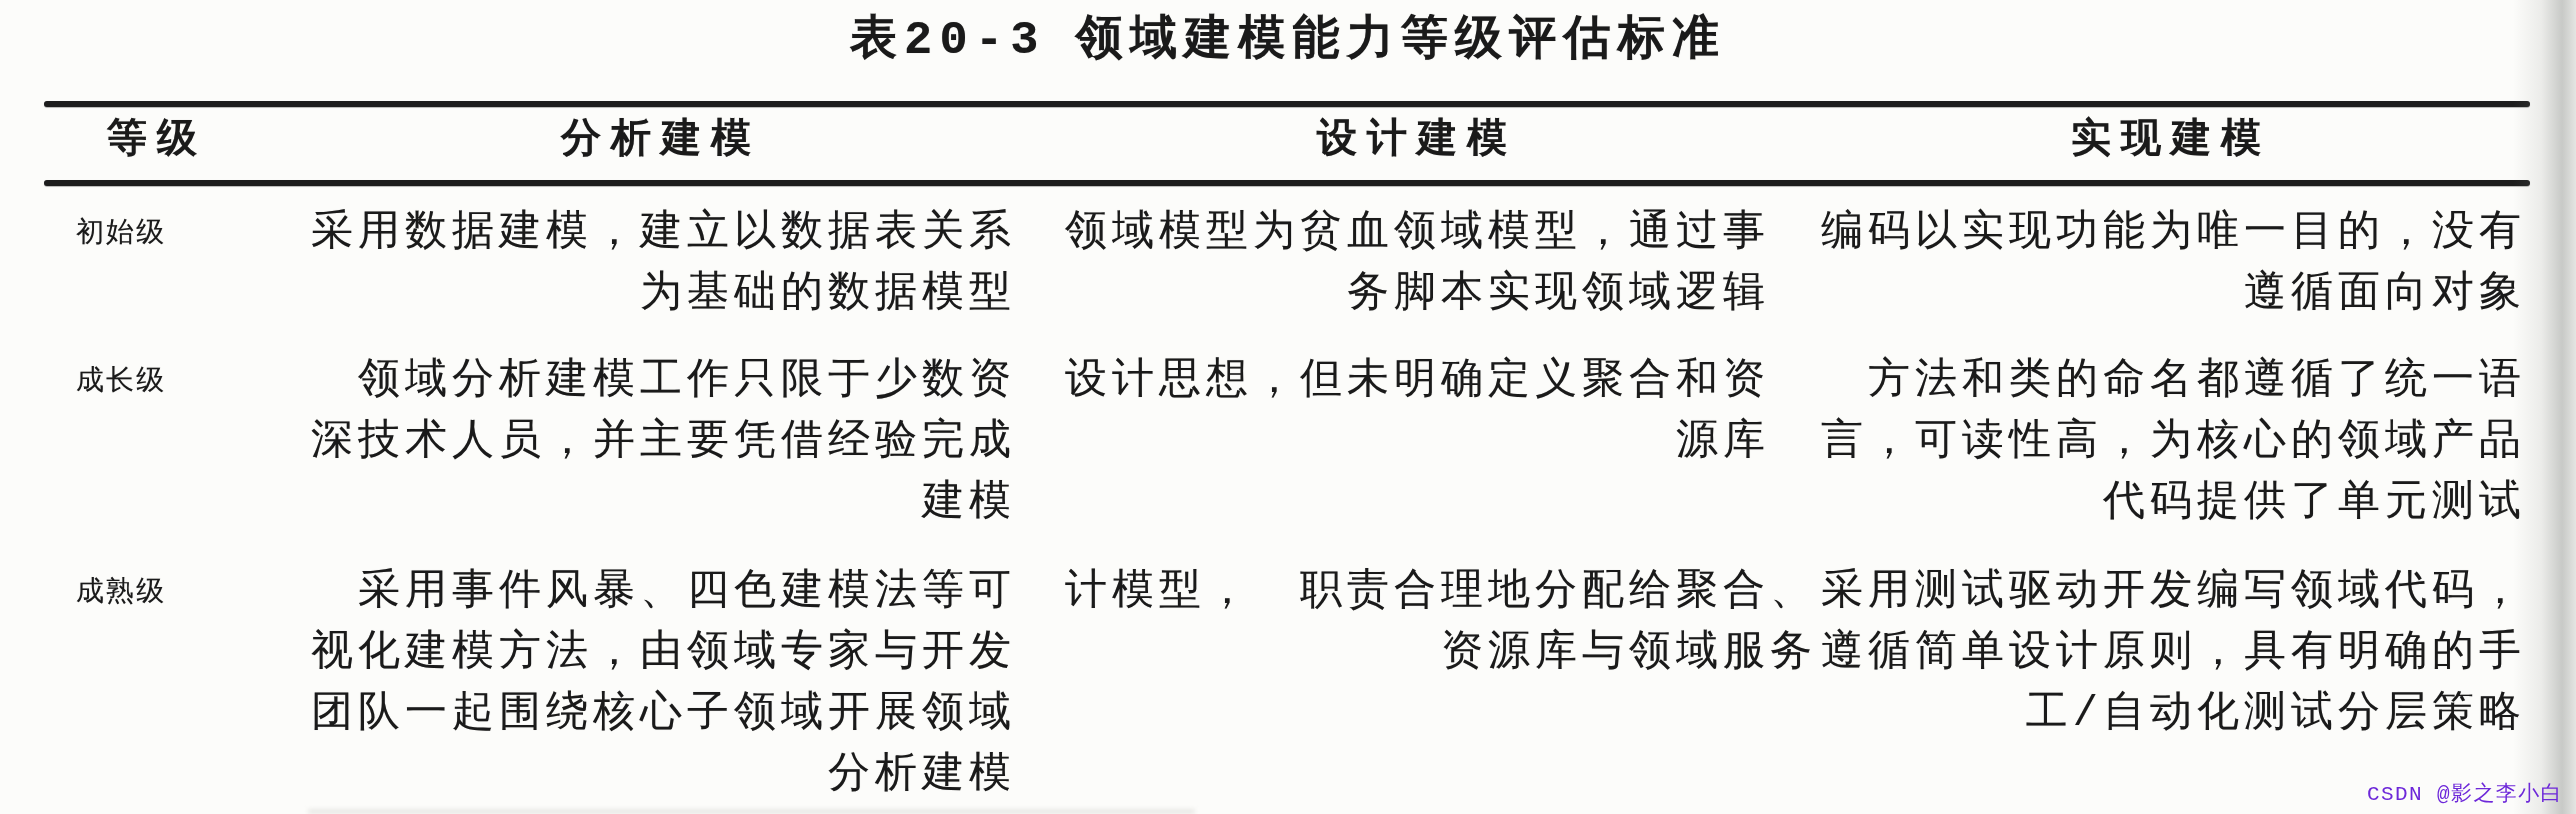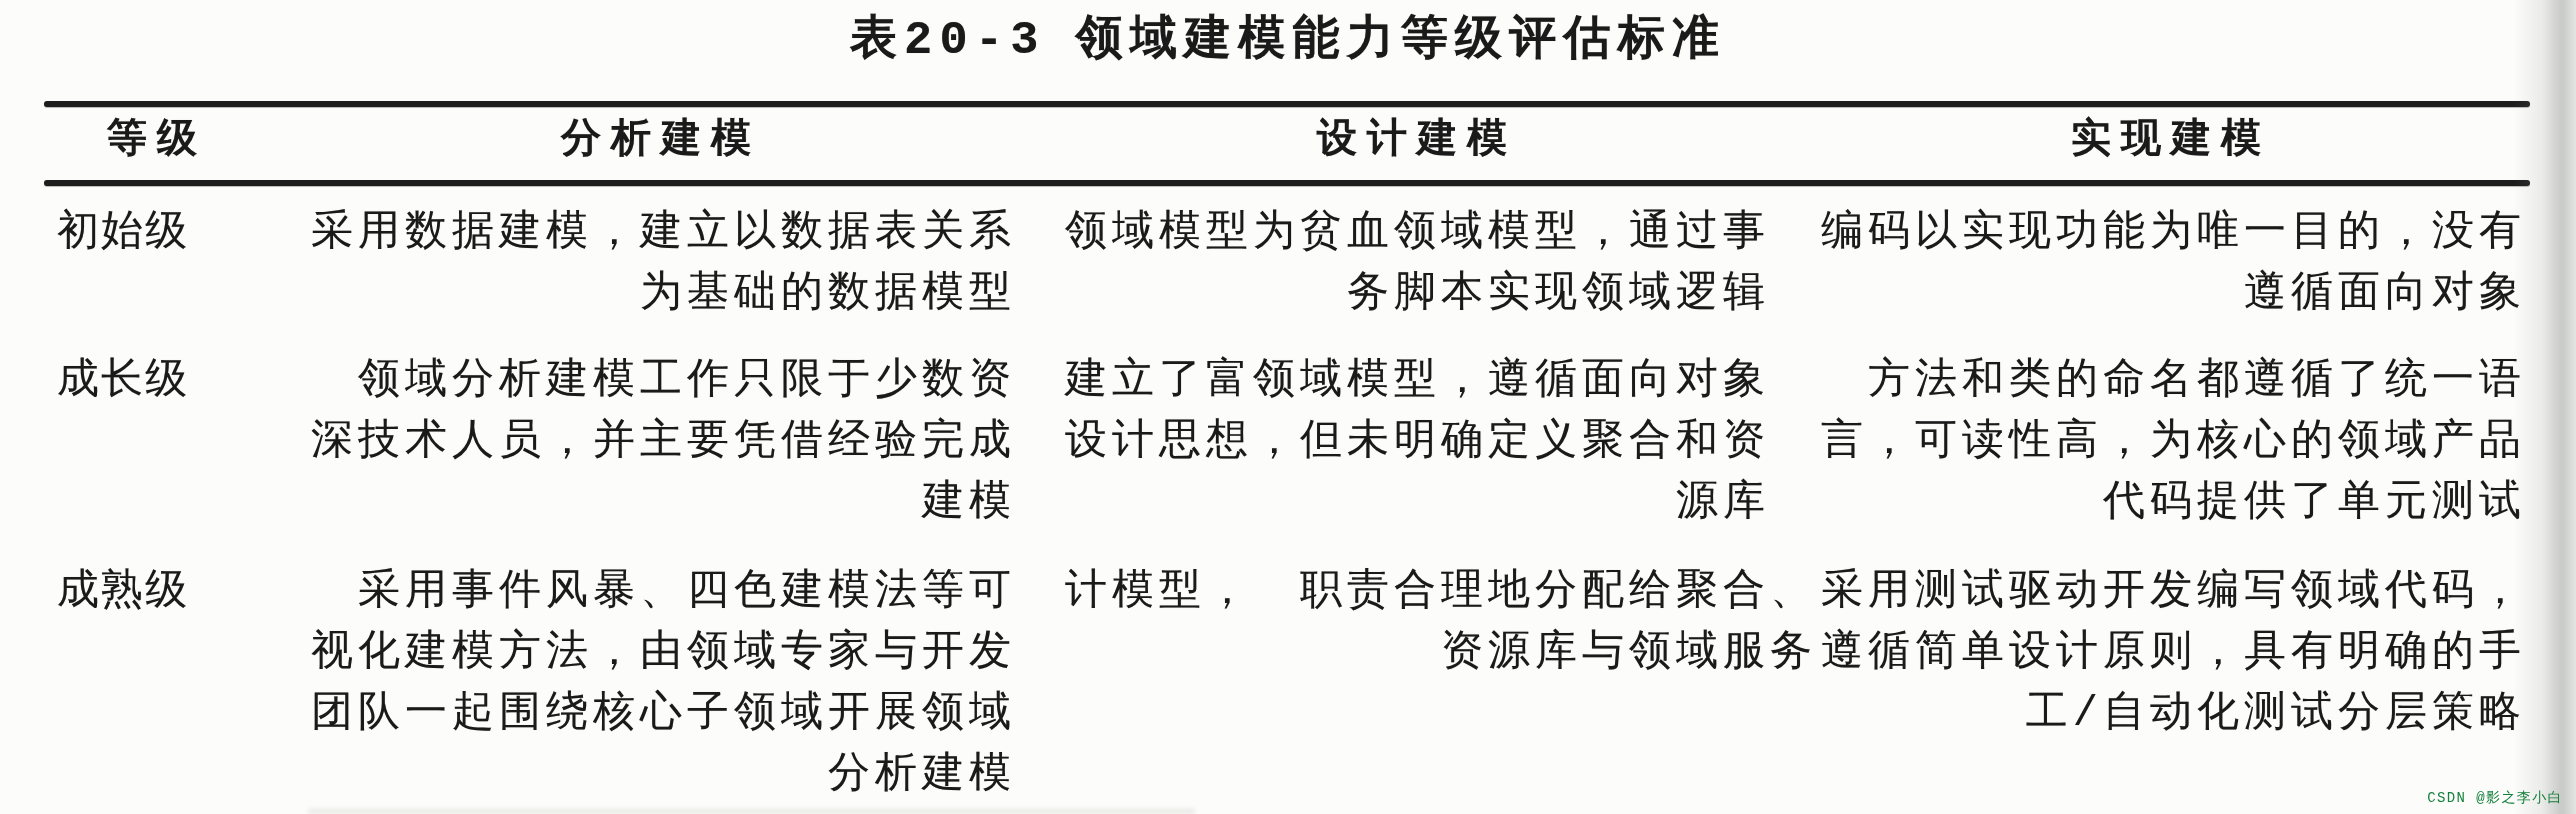--- a/index.html
+++ b/index.html
@@ -31,37 +31,37 @@
     position:absolute; top:119px; font-size:40px; font-weight:bold;
     letter-spacing:10px; line-height:1.1; white-space:nowrap;
     text-shadow:0 0 0.7px rgba(0,0,0,.4);
   }
   .h-level    { left:107px; }
   .h-analysis { left:561px; }
   .h-design   { left:1317px; }
   .h-impl     { left:2071px;text-align:center; }
   
   .level {
-    position:absolute; left:57px; font-size:42px; letter-spacing:2.1px;
+    position:absolute; left:76px; font-size:28px; letter-spacing:2.1px;
     line-height:61px; white-space:nowrap;
     text-shadow:0 0 0.7px rgba(0,0,0,.35);
   }
   .cell { position:absolute; font-size:42px; letter-spacing:5px;
           text-shadow:0 0 0.7px rgba(0,0,0,.35);text-align:right; }
   .cell .line { height:61px; line-height:61px; white-space:nowrap; }
   .row0 { top:203px; }
   .row1 { top:351px; }
   .row2 { top:562px; }
   .col-analysis { left:311px;  }
   .col-design   { left:1065px; }
   .col-impl     { left:1821px; }
   
   .watermark {
     position:absolute; right:13px; bottom:7.2px;
-    font-size:14px; letter-spacing:1.4px; color:#15803d; white-space:nowrap;
+    font-size:21px; letter-spacing:1.4px; color:#6d28d9; white-space:nowrap;
   }
   
   .edge-shadow {
     position:absolute; top:0; right:0; width:63px; height:814px;
     background:linear-gradient(to right,
       rgba(150,152,148,0) 0%,
       rgba(148,150,146,0.16) 45%,
       rgba(122,126,122,0.40) 78%,
       rgba(166,170,166,0.28) 100%);
   }
@@ -102,21 +102,20 @@
       <div class="line">遵循面向对象</div>
     </div>
 
   <div class="level row1">成长级</div>
   <div class="cell row1 col-analysis">
       <div class="line">领域分析建模工作只限于少数资</div>
       <div class="line">深技术人员，并主要凭借经验完成</div>
       <div class="line">建模</div>
     </div>
   <div class="cell row1 col-design">
-      <div class="line">建立了富领域模型，遵循面向对象</div>
       <div class="line">设计思想，但未明确定义聚合和资</div>
       <div class="line">源库</div>
     </div>
   <div class="cell row1 col-impl">
       <div class="line">方法和类的命名都遵循了统一语</div>
       <div class="line">言，可读性高，为核心的领域产品</div>
       <div class="line">代码提供了单元测试</div>
     </div>
 
   <div class="level row2">成熟级</div>

